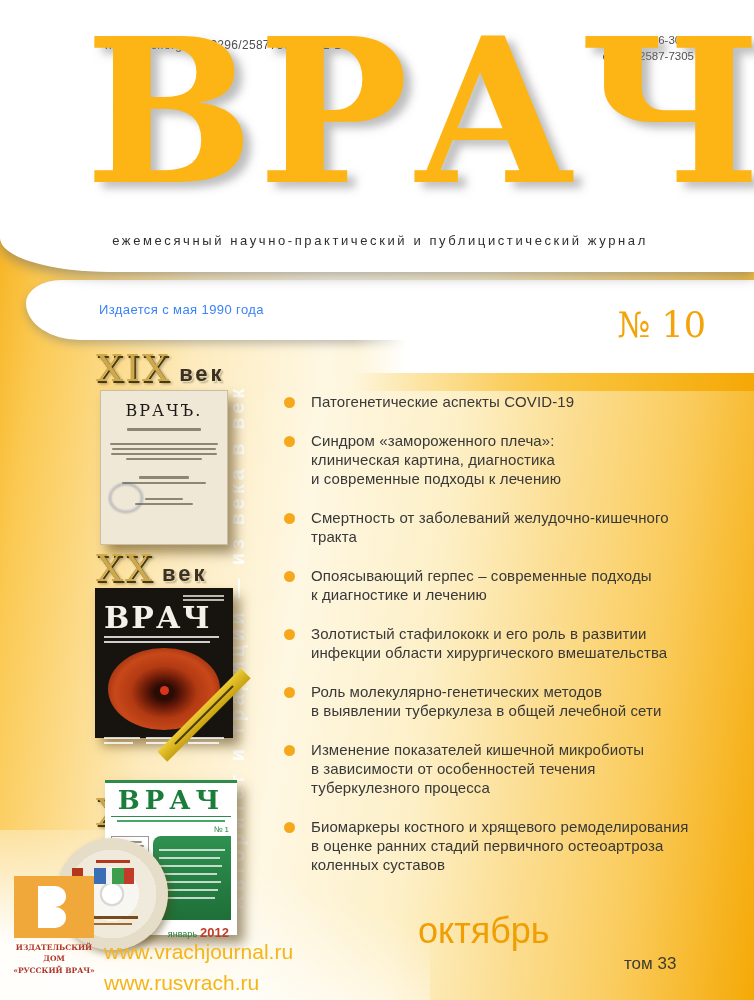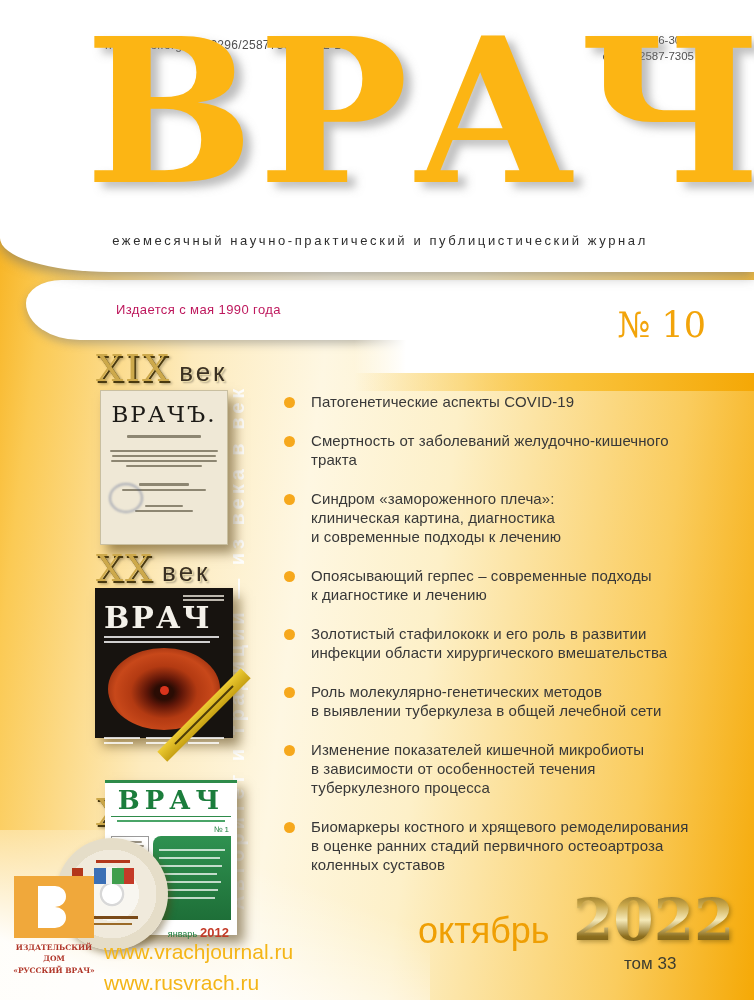--- a/index.html
+++ b/index.html
@@ -23,40 +23,40 @@
   .issue-strip{position:absolute;top:373px;right:0;width:400px;height:18px;z-index:2;
     background:linear-gradient(90deg,rgba(253,239,200,0) 0%,#F9C33C 55%,#F5A806 100%);}
 
   .doi{position:absolute;top:38px;left:105px;font-size:12px;color:#4F4F4F;letter-spacing:.3px;z-index:4;}
   .issn{position:absolute;top:33px;right:60px;font-size:11.5px;color:#4F4F4F;text-align:right;line-height:1.35;z-index:4;}
   .big-title{position:absolute;top:12px;left:85px;width:600px;text-align:center;z-index:4;
     font-family:"DejaVu Serif",serif;font-weight:bold;font-size:200px;line-height:1;
     color:#FCB514;letter-spacing:4px;text-shadow:8px 6px 9px rgba(125,125,125,.5);}
   .subtitle{position:absolute;top:233px;left:100px;width:560px;text-align:center;z-index:4;
     font-size:13px;letter-spacing:2.6px;color:#2E2E2E;white-space:nowrap;}
-  .since{position:absolute;top:302px;left:116px;font-size:13px;color:#be185d;letter-spacing:.4px;z-index:4;}
+  .since{position:absolute;top:302px;left:99px;font-size:13px;color:#3b82f6;letter-spacing:.4px;z-index:4;}
   .issue-no{position:absolute;top:305px;right:48px;z-index:4;
     font-family:"DejaVu Serif",serif;font-size:35px;color:#F2A40A;}
 
   
   .slogan{position:absolute;left:226px;top:910px;width:565px;transform-origin:0 0;transform:rotate(-90deg);
     font-size:20px;font-weight:bold;letter-spacing:4px;color:rgba(255,255,255,.95);white-space:nowrap;z-index:1;}
 
   
   .era-head{position:absolute;left:96px;width:150px;white-space:nowrap;z-index:1;}
   .era-num{font-family:"DejaVu Serif",serif;font-size:38px;color:#CDA94B;letter-spacing:2px;
     text-shadow:1.5px 1.5px 0 #4a3a10,3px 3px 3px rgba(0,0,0,.35);}
-  .era-word{font-size:26px;font-weight:normal;color:#3A3023;letter-spacing:3px;margin-left:8px;
+  .era-word{font-size:22px;font-weight:bold;color:#3A3023;letter-spacing:3px;margin-left:8px;
     text-shadow:1px 1px 0 #EBDCAB,2px 2px 2px rgba(0,0,0,.3);}
 
   
   .cover{position:absolute;box-shadow:7px 8px 11px rgba(70,45,0,.5);z-index:1;}
   .c19{left:100px;top:390px;width:128px;height:155px;background:#EFE8D6;border:1px solid #C9BFA0;
     text-align:center;padding-top:10px;box-sizing:border-box;}
-  .c19-title{font-family:"DejaVu Serif",serif;font-size:23px;letter-spacing:2px;color:#1c1a16;}
+  .c19-title{font-family:"DejaVu Serif",serif;font-size:16px;letter-spacing:2px;color:#1c1a16;}
   .bar{height:3px;background:#8D8672;margin:3px auto;border-radius:1px;}
   .stamp{position:absolute;left:8px;top:92px;width:30px;height:26px;border:2px solid rgba(80,95,140,.45);
     border-radius:50%;filter:blur(1px);}
 
   .c20{left:95px;top:588px;width:138px;height:150px;background:#17130F;padding:7px 9px;box-sizing:border-box;}
   .c20 .tr{margin:0 0 2px auto;width:34%;background:#bdb8ae;height:2px;}
   .c20-title{font-family:"DejaVu Serif",serif;font-weight:bold;font-size:30px;color:#F4F1EA;letter-spacing:2px;line-height:1;}
   .wbar{height:2px;background:rgba(255,255,255,.8);margin:3px 0;}
   .red-pic{width:112px;height:82px;margin:5px auto 4px;border-radius:50%;
     background:radial-gradient(ellipse at 50% 54%,#2A0C04 0 12%,#5E1608 22%,#B33A12 42%,#C8481A 62%,#7E2209 86%,#451106 100%);
@@ -233,31 +233,31 @@
     <div class="b4"></div>
   </div>
 
   <div class="articles">
     <div class="art">
       <span class="bullet"></span>
       <span class="art-text">Патогенетические аспекты COVID-19</span>
     </div>
     <div class="art">
       <span class="bullet"></span>
-      <span class="art-text">Смертность от заболеваний желудочно-кишечного
-тракта</span>
-    </div>
-    <div class="art">
-      <span class="bullet"></span>
       <span class="art-text">Синдром «замороженного плеча»:
 клиническая картина, диагностика
 и современные подходы к лечению</span>
     </div>
     <div class="art">
       <span class="bullet"></span>
+      <span class="art-text">Смертность от заболеваний желудочно-кишечного
+тракта</span>
+    </div>
+    <div class="art">
+      <span class="bullet"></span>
       <span class="art-text">Опоясывающий герпес – современные подходы
 к диагностике и лечению</span>
     </div>
     <div class="art">
       <span class="bullet"></span>
       <span class="art-text">Золотистый стафилококк и его роль в развитии
 инфекции области хирургического вмешательства</span>
     </div>
     <div class="art">
       <span class="bullet"></span>
@@ -272,21 +272,20 @@
     </div>
     <div class="art">
       <span class="bullet"></span>
       <span class="art-text">Биомаркеры костного и хрящевого ремоделирования
 в оценке ранних стадий первичного остеоартроза
 коленных суставов</span>
     </div>
   </div>
 
   <div class="month">октябрь</div>
-  <div class="year">2022</div>
   <div class="volume">том 33</div>
 
   <div class="pub-logo">
     <svg width="42" height="46" viewBox="0 0 42 46">
       <rect x="5" y="2" width="9" height="42" fill="#fff"></rect>
       <path d="M13 2 h9 a11 10.5 0 0 1 0 21 a11 10.5 0 0 1 0 21 h-9 z" fill="#fff"></path>
     </svg>
   </div>
   <div class="pub-name">ИЗДАТЕЛЬСКИЙ
 ДОМ

